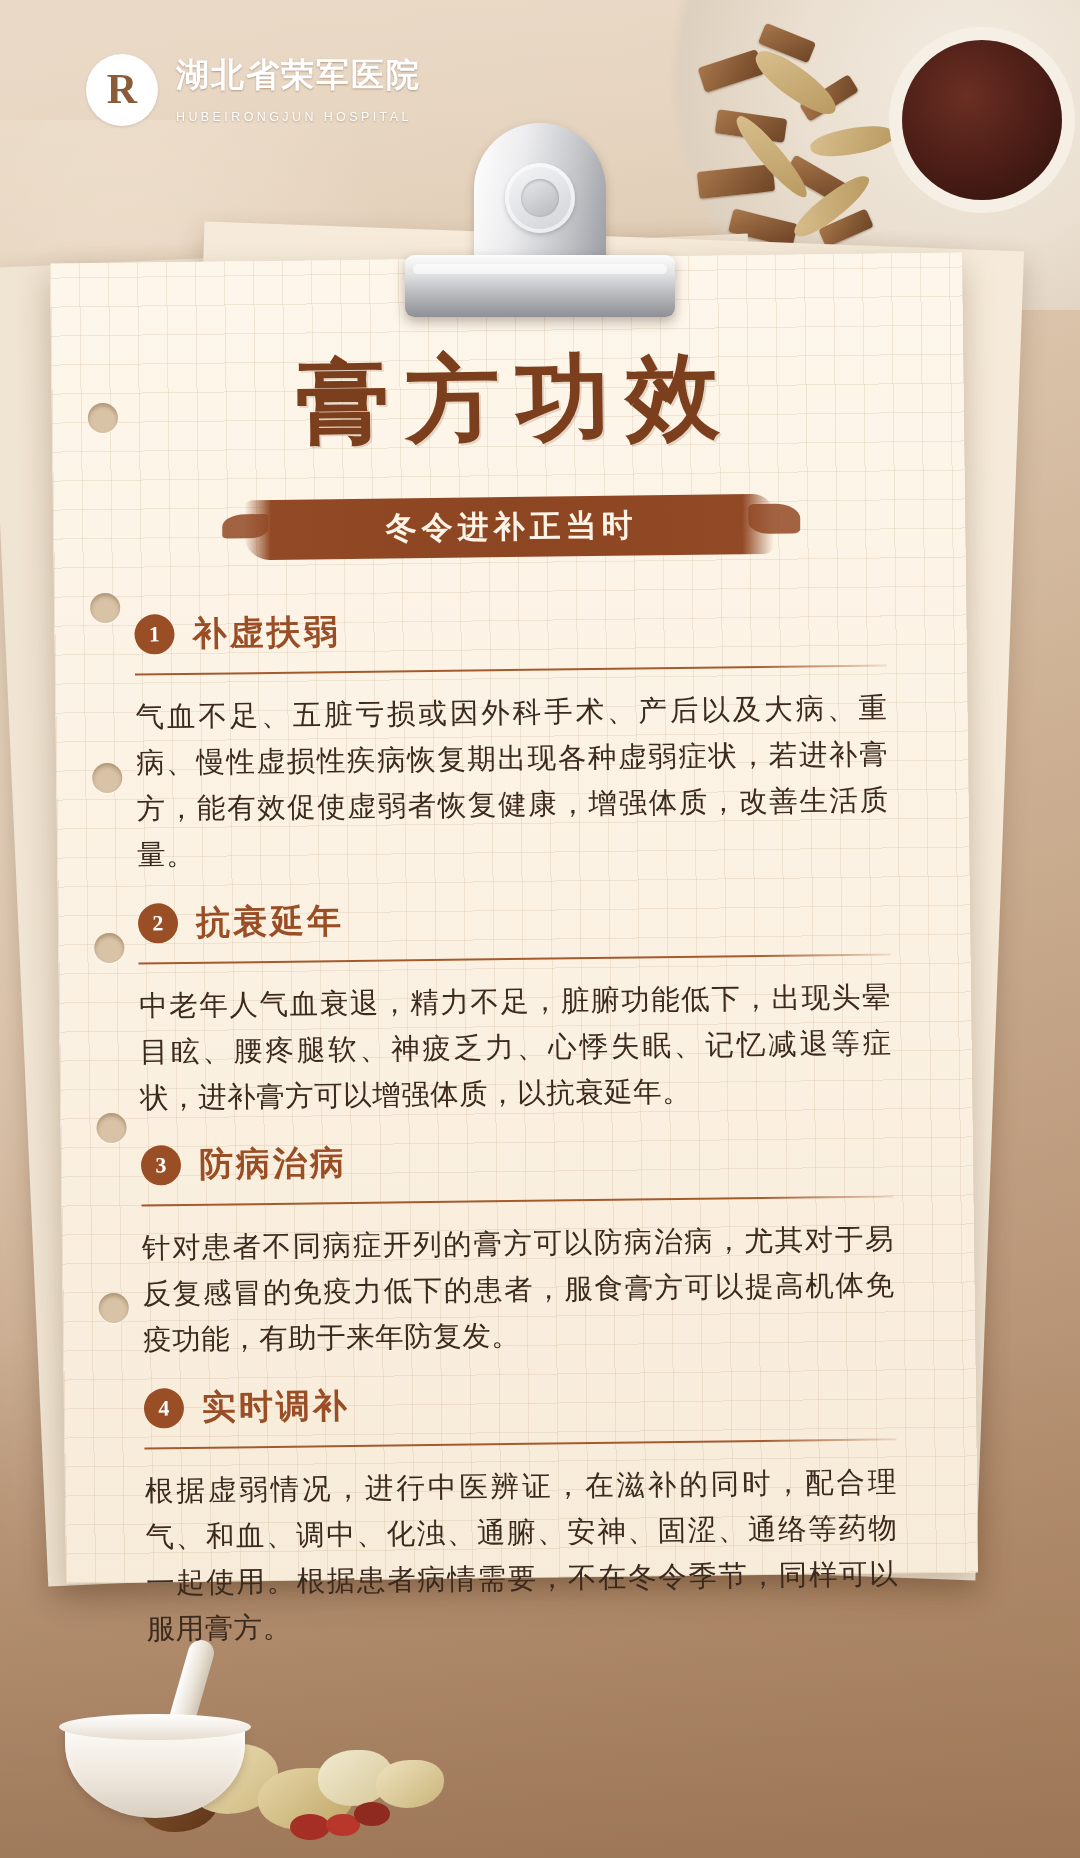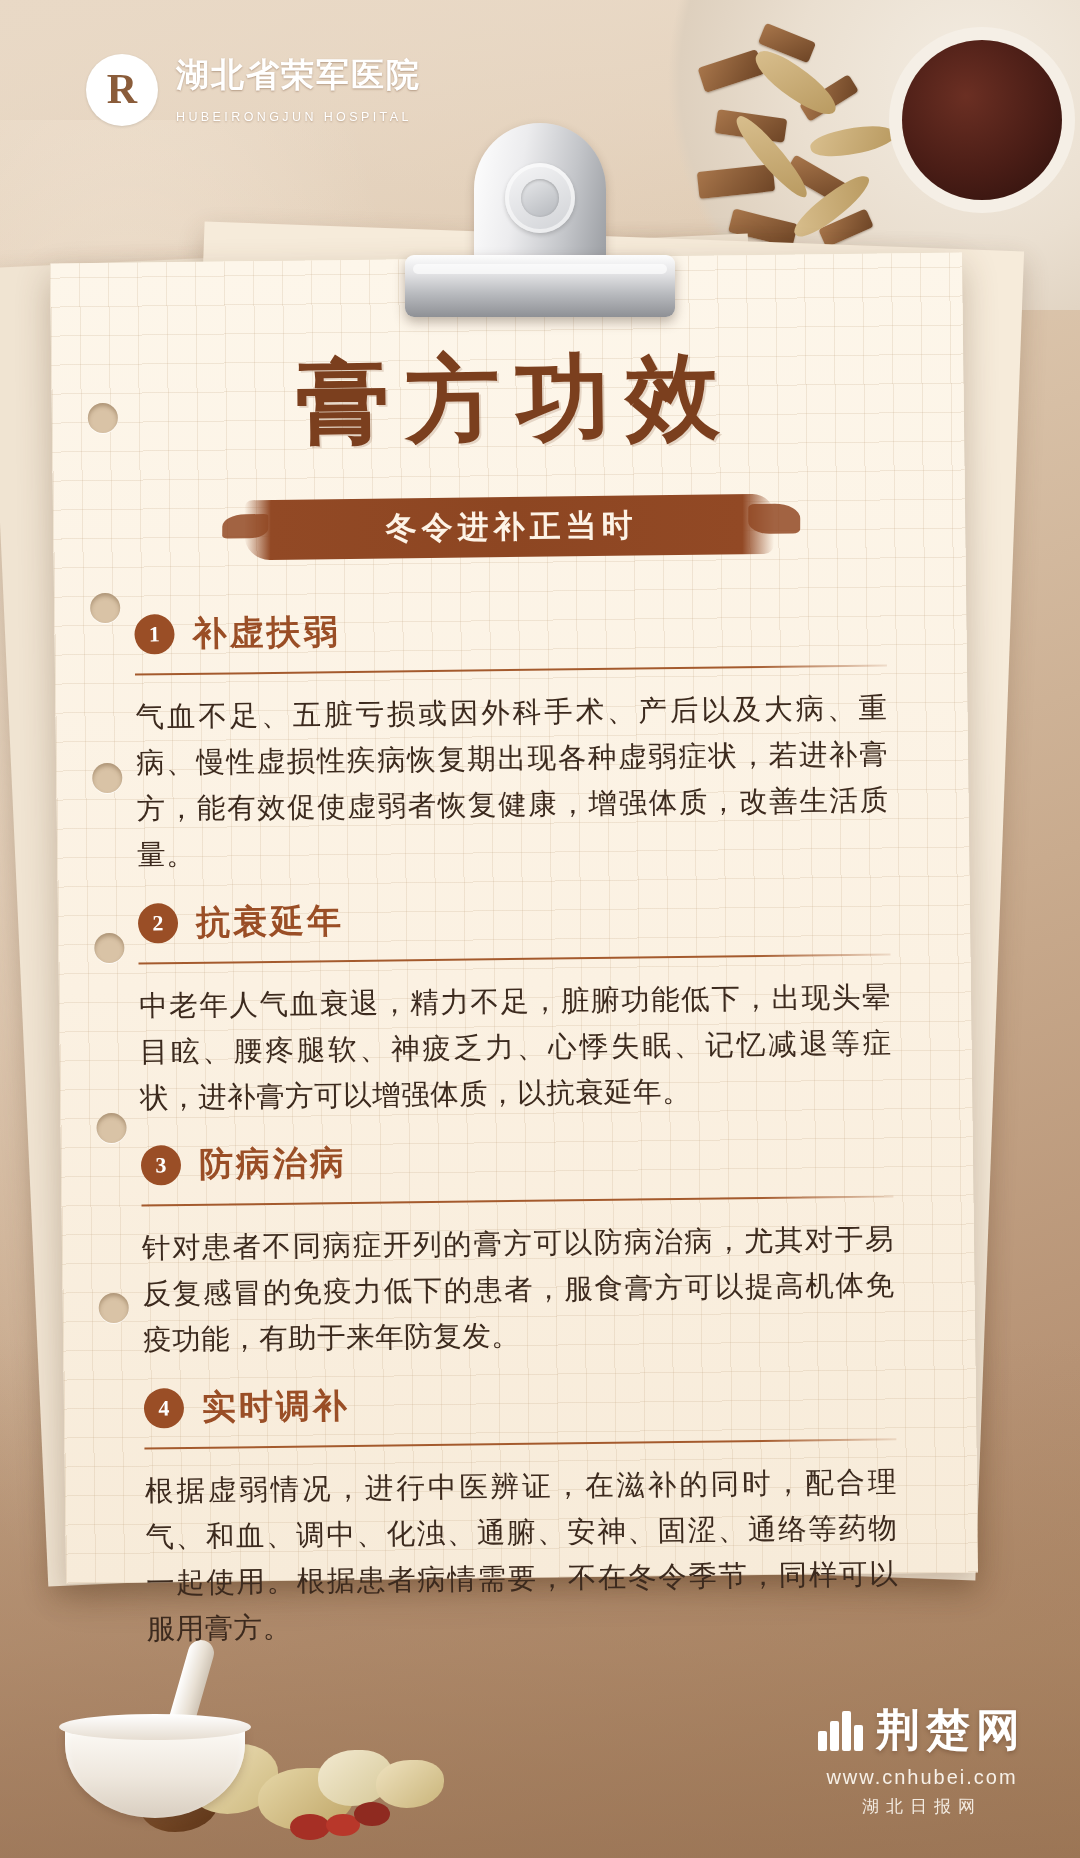--- a/index.html
+++ b/index.html
@@ -527,27 +527,14 @@
     <div class="herb-bit" style="left:0px; bottom:8px; width:78px; height:54px; background:linear-gradient(140deg,#8b5a32,#5c3418);"></div>
     <div class="herb-bit" style="left:46px; bottom:26px; width:92px; height:70px; background:linear-gradient(140deg,#f0e2bd,#cdb97e);"></div>
     <div class="herb-bit" style="left:118px; bottom:10px; width:96px; height:62px; background:linear-gradient(140deg,#e6d7a8,#bfa566);"></div>
     <div class="herb-bit" style="left:178px; bottom:34px; width:74px; height:56px; background:linear-gradient(140deg,#f3ead1,#d6c898);"></div>
     <div class="herb-bit" style="left:150px; bottom:0px; width:40px; height:26px; background:#a62f25; border-radius:50%;"></div>
     <div class="herb-bit" style="left:186px; bottom:4px; width:34px; height:22px; background:#b8372a; border-radius:50%;"></div>
     <div class="herb-bit" style="left:214px; bottom:14px; width:36px; height:24px; background:#8f2a20; border-radius:50%;"></div>
     <div class="herb-bit" style="left:236px; bottom:32px; width:68px; height:48px; background:linear-gradient(140deg,#efe2bf,#c9b479);"></div>
   </div>
 
-  <div class="footer-brand">
-    <div class="fb-row">
-      <div class="fb-mark">
-        <span></span>
-          <span></span>
-          <span></span>
-          <span></span>
-      </div>
-      <div class="fb-name">荆楚网</div>
-    </div>
-    <div class="fb-url">www.cnhubei.com</div>
-    <div class="fb-sub">湖北日报网</div>
-  </div>
 
 </div>
 
 </body></html>

